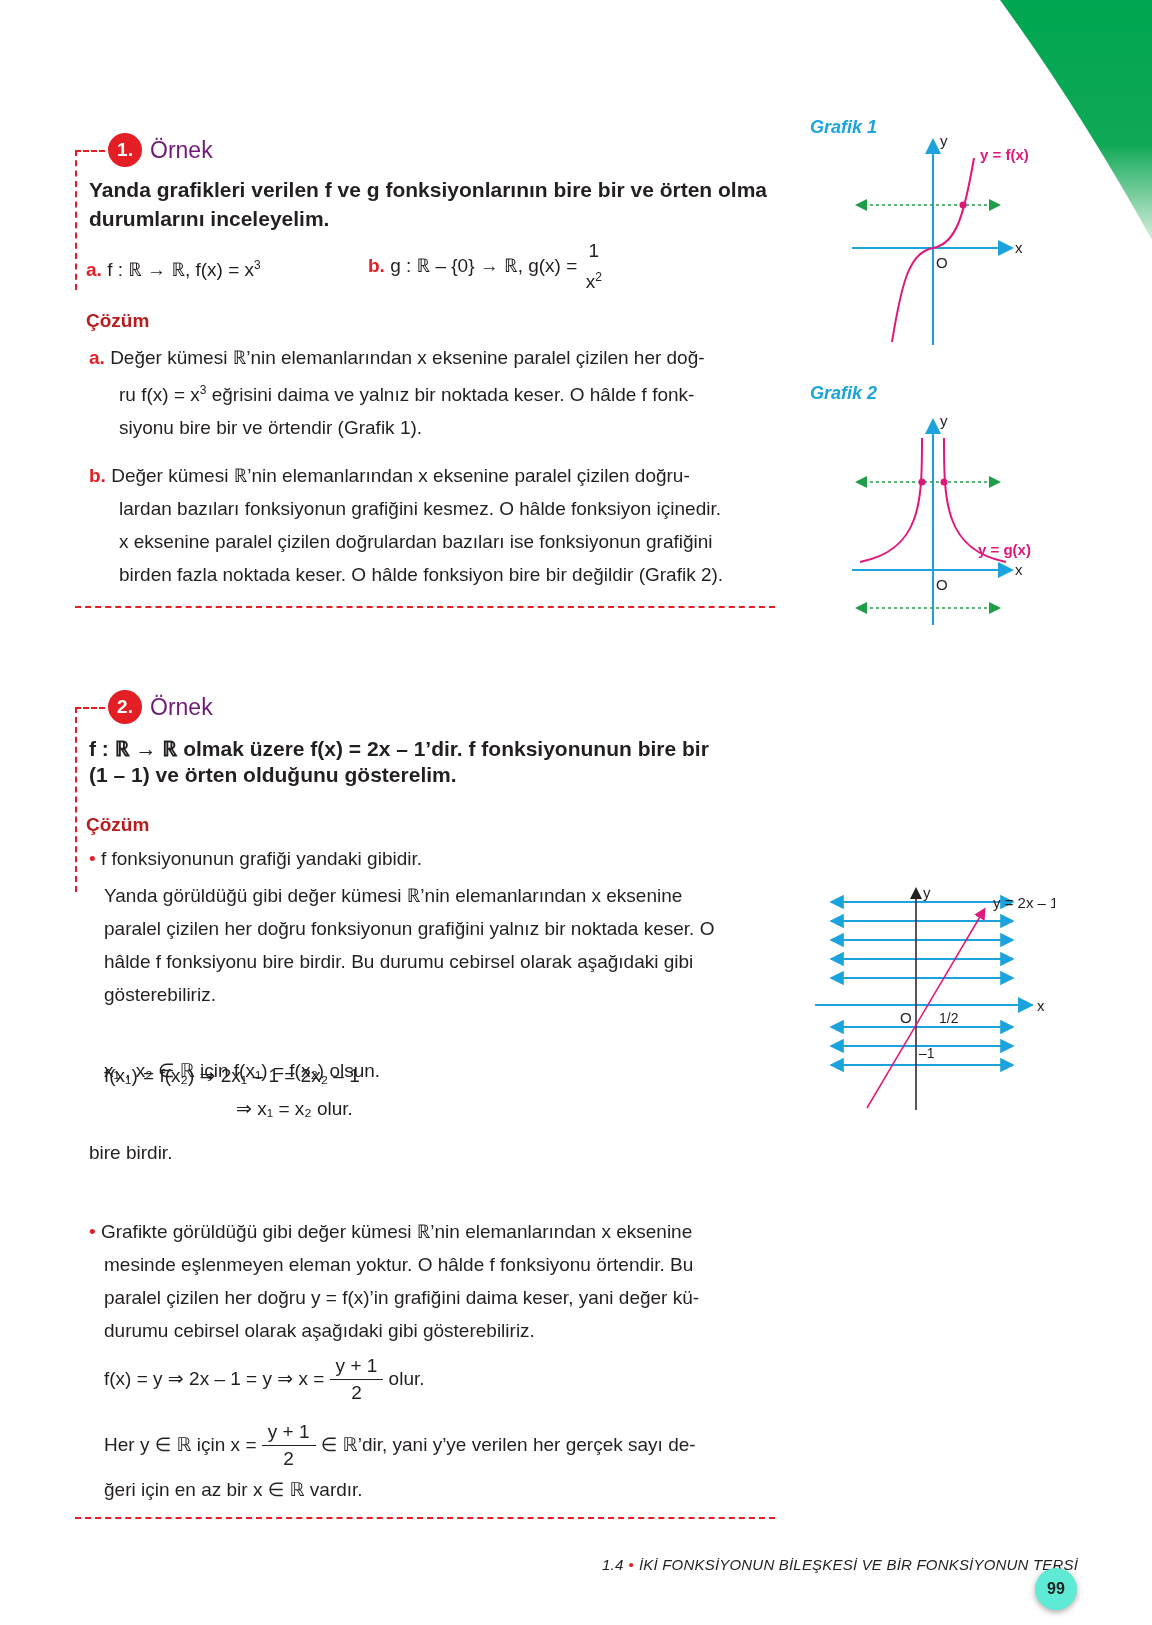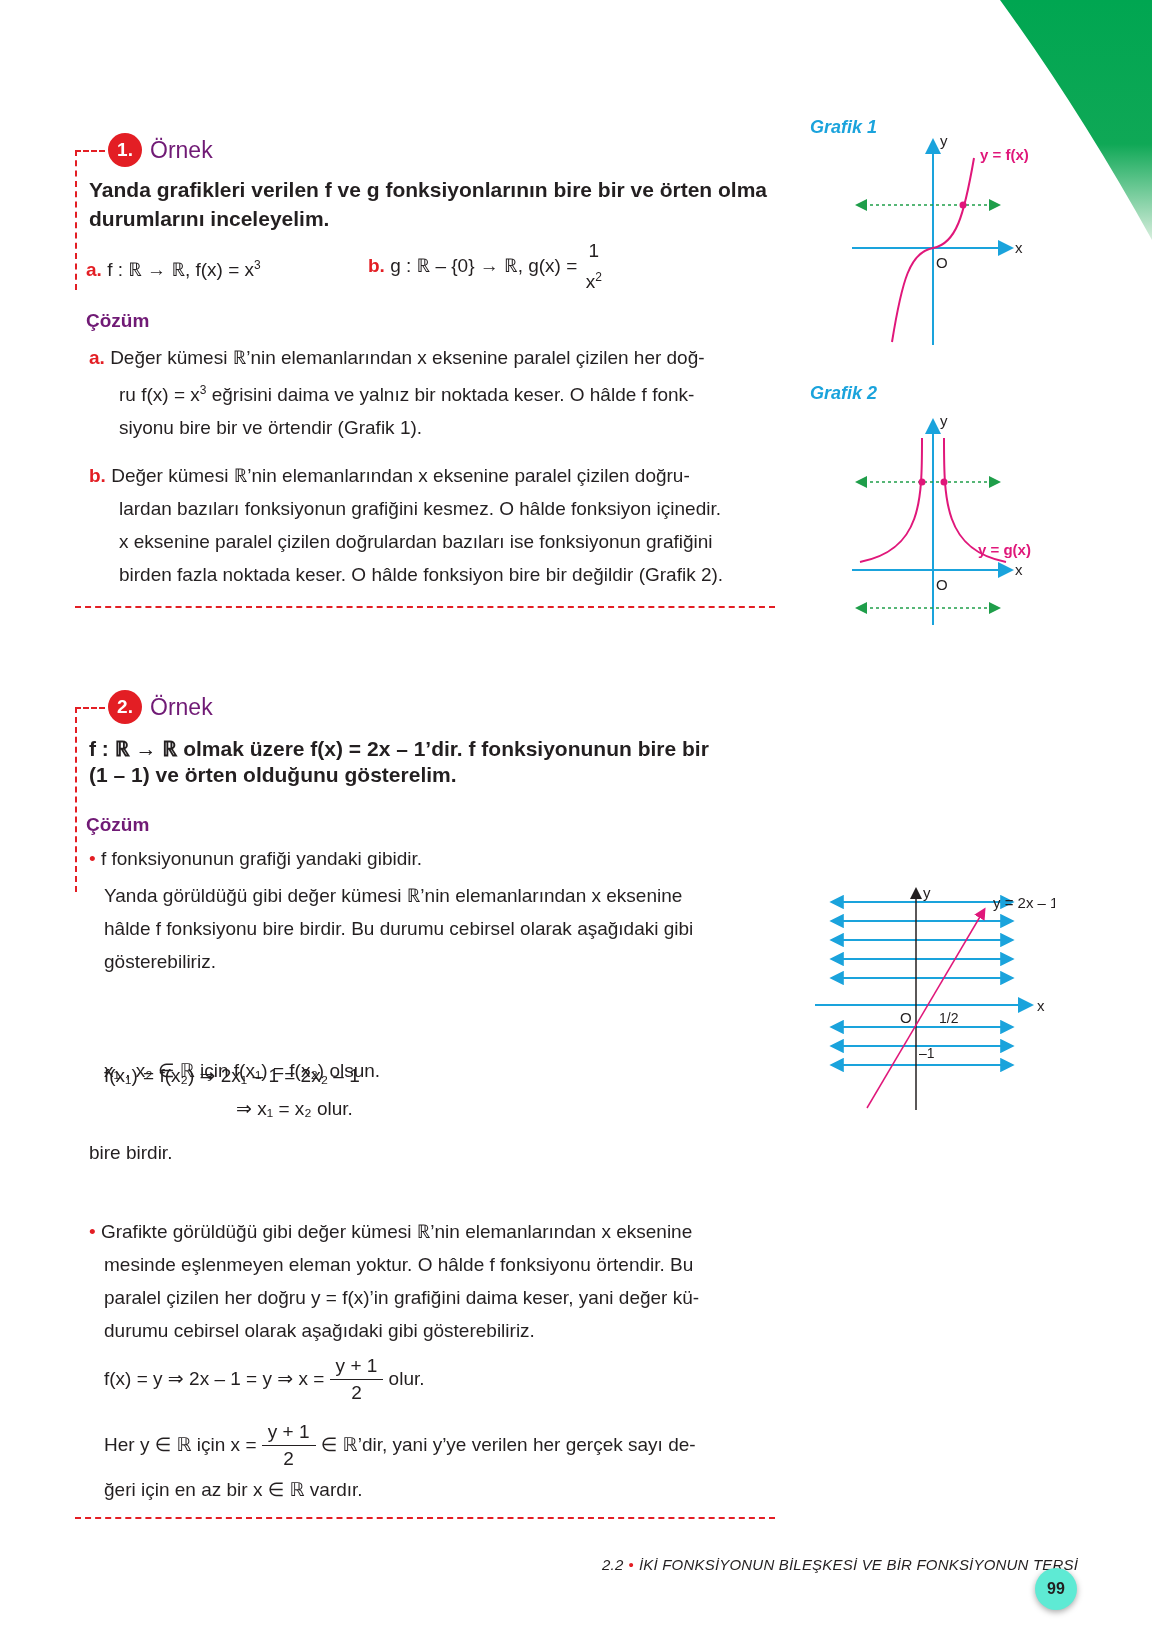--- a/index.html
+++ b/index.html
@@ -8,21 +8,21 @@
   .abs { position:absolute; }
   .corner { position:absolute; right:0; top:0; width:1152px; height:1625px; pointer-events:none; }
   .ex-head { position:absolute; display:flex; align-items:center; }
   .badge { width:34px; height:34px; border-radius:50%; background:#e31e24; color:#fff; font-weight:bold;
            font-size:19px; display:flex; align-items:center; justify-content:center; }
   .ornek { color:#701a75; font-size:23px; margin-left:8px; font-weight:normal; }
   .frame-top { position:absolute; border-top:2px dashed #e31e24; height:0; }
   .frame-left { position:absolute; border-left:2px dashed #e31e24; width:0; }
   .sep { position:absolute; border-top:2px dashed #e31e24; height:0; }
   .q { position:absolute; font-weight:bold; font-size:21px; line-height:29px; }
-  .cozum { position:absolute; color:#701a75; font-weight:bold; font-size:19px; }
+  .cozum { position:absolute; color:#b91c1c; font-weight:bold; font-size:19px; }
   .txt { position:absolute; font-size:19px; line-height:33px; white-space:nowrap; }
   .lbl { color:#e31e24; font-weight:bold; }
   .bullet { color:#e31e24; }
   sup, sub { font-size:12px; }
   .frac { display:inline-block; vertical-align:middle; text-align:center; }
   .frac .num { display:block; padding:0 6px; border-bottom:1.3px solid #231f20; line-height:26px; }
   .frac .den { display:block; line-height:26px; }
   .glabel { position:absolute; color:#1aa3dc; font-weight:bold; font-style:italic; font-size:18px; }
   svg text { font-family:"Liberation Sans", sans-serif; }
   .footer { position:absolute; left:602px; top:1556px; font-size:15px; font-style:italic; color:#231f20; letter-spacing:0.2px; }
@@ -124,20 +124,21 @@
   <div>f : ℝ → ℝ  olmak üzere  f(x) = 2x – 1’dir.  f  fonksiyonunun bire bir</div>
   <div>(1 – 1) ve örten olduğunu gösterelim.</div>
 </div>
 <div class="cozum" style="left:86px; top:814px;">Çözüm</div>
 
 <div class="txt" style="left:89px; top:842px;">
   <span class="bullet">•</span> <span>f  fonksiyonunun grafiği yandaki gibidir.</span>
 </div>
 <div class="txt" style="left:104px; top:879px;">
   <div>Yanda görüldüğü gibi değer kümesi  ℝ’nin  elemanlarından  x  eksenine</div>
+  <div>paralel çizilen her doğru fonksiyonun grafiğini yalnız bir noktada keser. O</div>
   <div>hâlde  f  fonksiyonu bire birdir. Bu durumu cebirsel olarak aşağıdaki gibi</div>
   <div>gösterebiliriz.</div>
 </div>
 <div class="txt" style="left:104px; top:1054px;">x₁ , x₂ ∈ ℝ  için  f(x₁) = f(x₂)  olsun.</div>
 <div class="txt" style="left:104px; top:1059px;">f(x₁) = f(x₂)  ⇒  2x₁ – 1 = 2x₂ – 1</div>
 <div class="txt" style="left:236px; top:1092px;">⇒  x₁ = x₂  olur.</div>
 <div class="txt" style="left:89px; top:1136px;">
   <div>bire birdir.</div>
 </div>
 <div class="txt" style="left:89px; top:1215px;">
@@ -182,15 +183,15 @@
   <line x1="52" y1="228" x2="169" y2="30" stroke="#e0177a" stroke-width="1.5" marker-end="url(#am)"></line>
   <text x="108" y="18" font-size="15" fill="#231f20">y</text>
   <text x="222" y="131" font-size="15" fill="#231f20">x</text>
   <text x="85" y="143" font-size="15" fill="#231f20">O</text>
   <text x="124" y="143" font-size="14" fill="#231f20">1/2</text>
   <text x="104" y="178" font-size="14" fill="#231f20">–1</text>
   <text x="178" y="28" font-size="15" fill="#231f20">y = 2x – 1</text>
 </svg>
 
 <div class="footer">
-  <span>2.2</span><span class="dot">•</span><span>İKİ FONKSİYONUN BİLEŞKESİ VE BİR FONKSİYONUN TERSİ</span>
+  <span>1.4</span><span class="dot">•</span><span>İKİ FONKSİYONUN BİLEŞKESİ VE BİR FONKSİYONUN TERSİ</span>
 </div>
 <div class="pagenum">99</div>
 
 </body></html>

